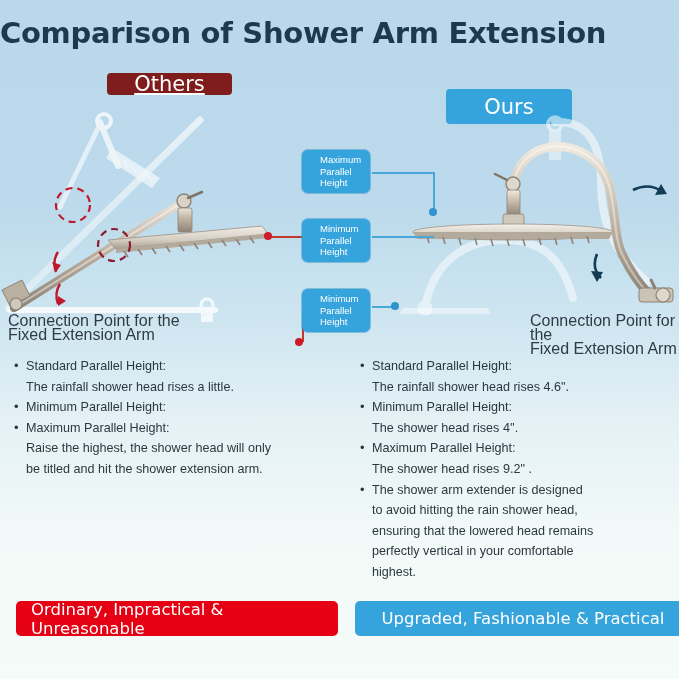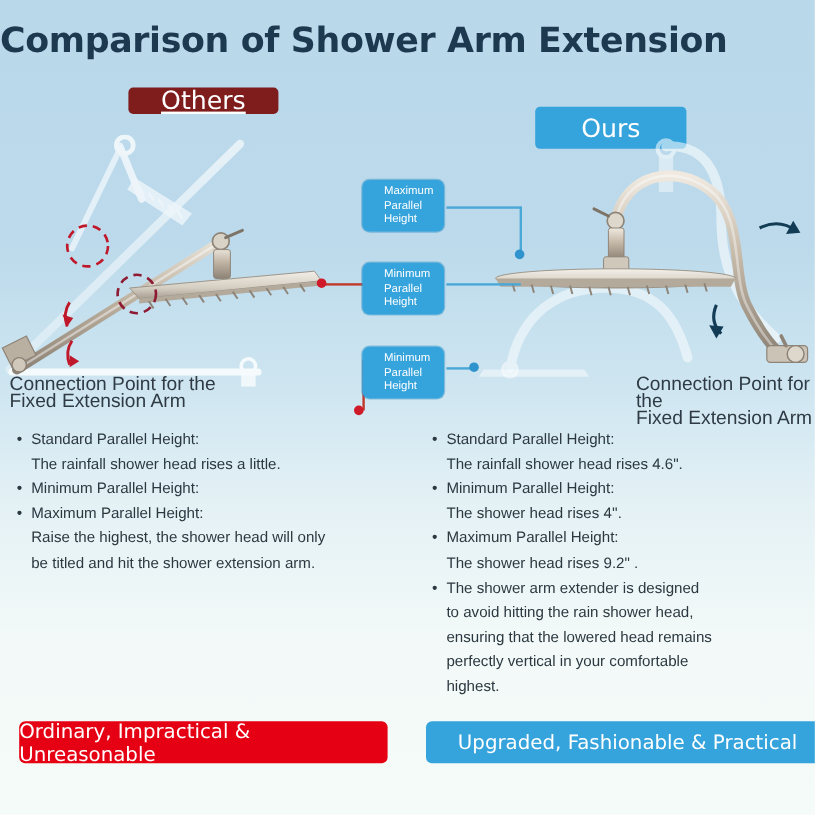--- a/index.html
+++ b/index.html
@@ -69,21 +69,21 @@
   .bullet .dotmark{width:12px;flex:0 0 12px;color:#2b3840;font-size:13px;line-height:20.6px;}
   .bullet .btext{flex:1;}
   .sub{padding-left:12px;}
 
   
   .banner{
     position:absolute;top:601px;height:35px;border-radius:5px;color:#fff;
     display:flex;align-items:center;justify-content:center;
     font-size:16.5px;font-family:"DejaVu Sans",sans-serif;
   }
-  .banner-left{left:16px;width:307px;background:#e60013;}
+  .banner-left{left:16px;width:307px;background:#e60013;padding-left:15px;}
   .banner-right{left:355px;width:336px;background:#35a3dc;}
 </style>
 </head>
 <body>
 
 <div class="stage">
 
   <div class="title">Comparison of Shower Arm Extension</div>
 
   <div class="badge badge-others">

